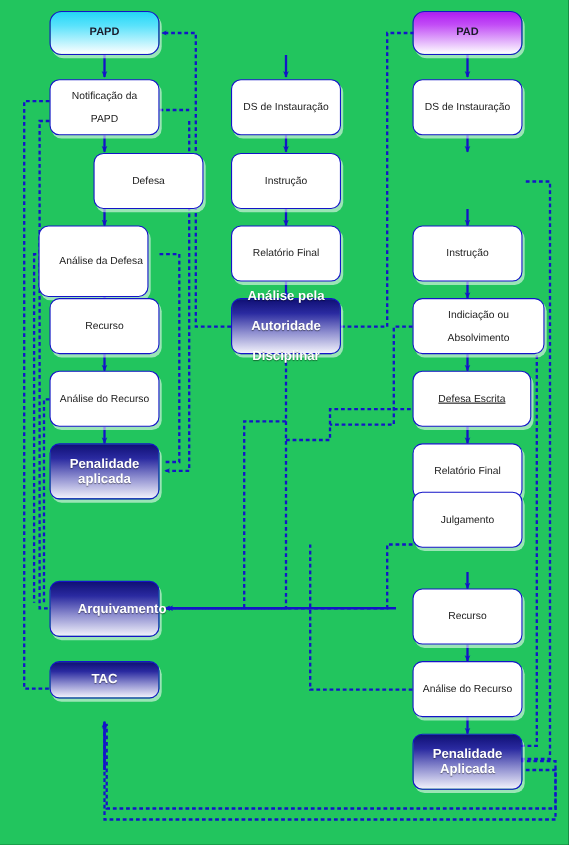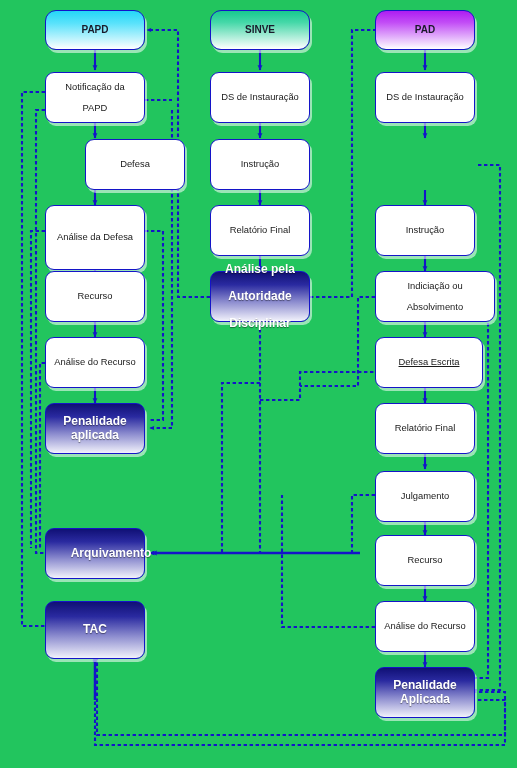--- a/index.html
+++ b/index.html
@@ -131,47 +131,44 @@
   </div>
 
   <div class="node plain" style="left:45px;top:72px;width:100px;height:51px;">
     <span><span>Notificação da</span><br><span>PAPD</span></span>
   </div>
 
   <div class="node plain" style="left:45px;top:139px;width:100px;height:51px;margin-left:40px;">
     <span>Defesa</span>
   </div>
 
-  <div class="node plain" style="left:45px;top:205px;width:100px;height:65px;">
+  <div class="node plain" style="left:35px;top:205px;width:100px;height:65px;justify-content:flex-end;">
     <span>Análise da Defesa</span>
   </div>
 
   <div class="node plain" style="left:45px;top:271px;width:100px;height:51px;">
     <span>Recurso</span>
   </div>
 
   <div class="node plain" style="left:45px;top:337px;width:100px;height:51px;">
     <span>Análise do Recurso</span>
   </div>
 
   <div class="node dark" style="left:45px;top:403px;width:100px;height:51px;">
     <span>Penalidade aplicada</span>
   </div>
 
   <div class="node dark" style="left:45px;top:528px;width:100px;height:51px;padding-left:32px;">
     <span>Arquivamento</span>
   </div>
 
-  <div class="node dark" style="left:45px;top:601px;width:100px;height:58px;">
+  <div class="node dark" style="left:45px;top:601px;width:100px;height:34px;">
     <span>TAC</span>
   </div>
 
-  <div class="node hdr hdr-sinve" style="left:210px;top:10px;width:100px;height:40px;">
-    <span>SINVE</span>
-  </div>
 
   <div class="node plain" style="left:210px;top:72px;width:100px;height:51px;">
     <span>DS de Instauração</span>
   </div>
 
   <div class="node plain" style="left:210px;top:139px;width:100px;height:51px;">
     <span>Instrução</span>
   </div>
 
   <div class="node plain" style="left:210px;top:205px;width:100px;height:51px;">
@@ -200,21 +197,21 @@
   </div>
 
   <div class="node plain" style="left:375px;top:337px;width:108px;height:51px;text-decoration:underline;">
     <span>Defesa Escrita</span>
   </div>
 
   <div class="node plain" style="left:375px;top:403px;width:100px;height:51px;">
     <span>Relatório Final</span>
   </div>
 
-  <div class="node plain" style="left:375px;top:471px;width:100px;height:51px;">
+  <div class="node plain" style="left:375px;top:447px;width:100px;height:51px;">
     <span>Julgamento</span>
   </div>
 
   <div class="node plain" style="left:375px;top:535px;width:100px;height:51px;">
     <span>Recurso</span>
   </div>
 
   <div class="node plain" style="left:375px;top:601px;width:100px;height:51px;">
     <span>Análise do Recurso</span>
   </div>

